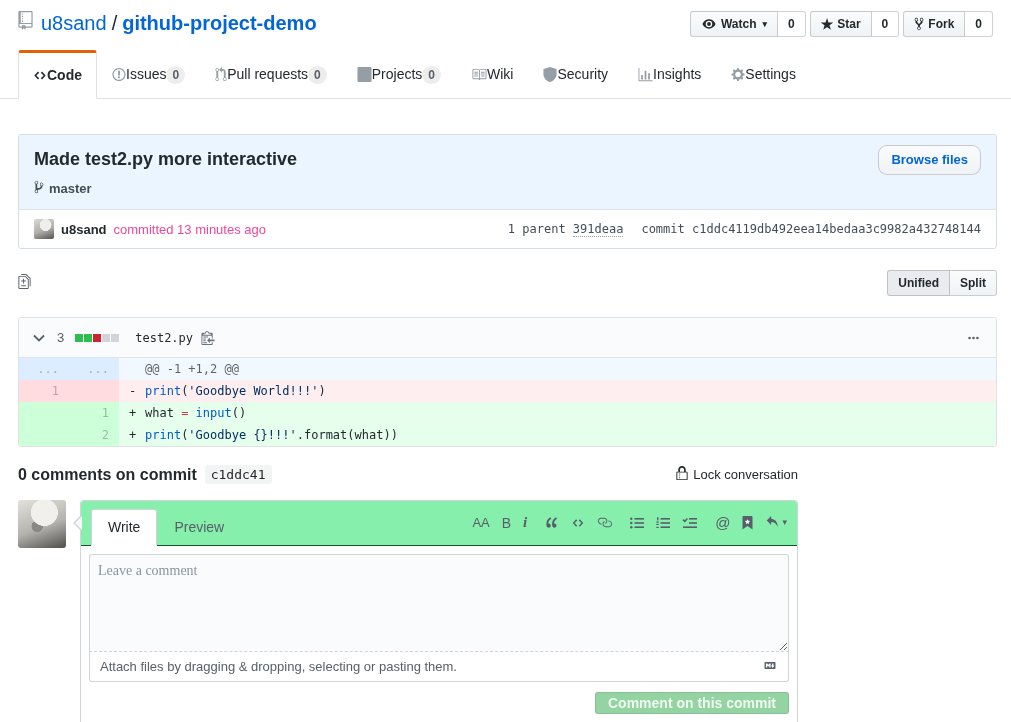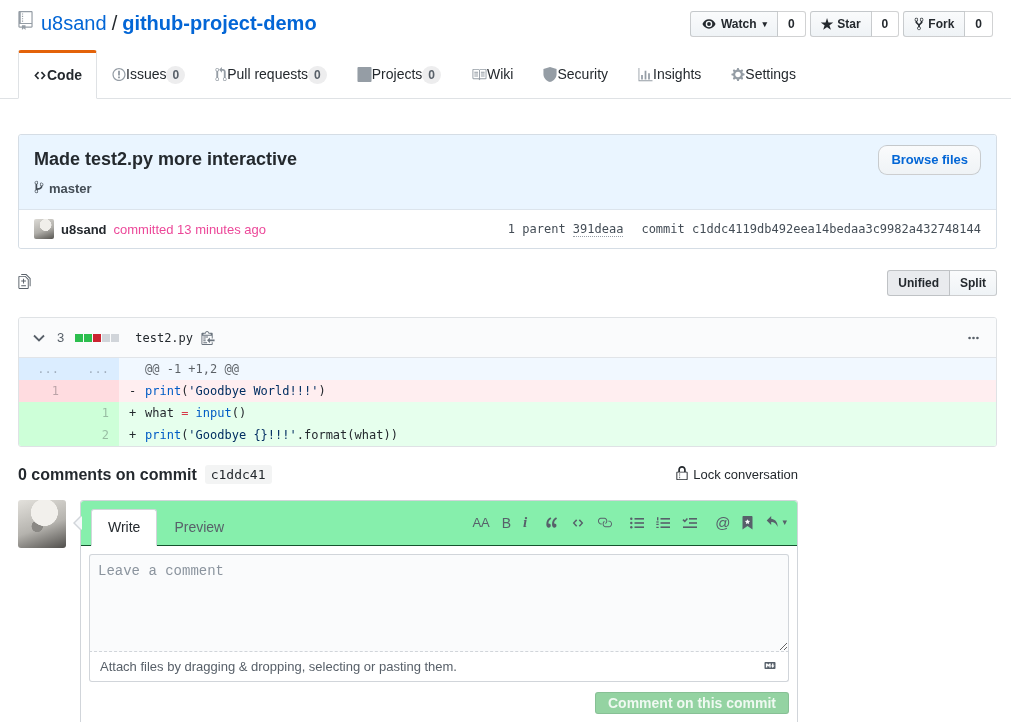--- a/index.html
+++ b/index.html
@@ -166,21 +166,21 @@
   .tgroup { display:flex; align-items:center; gap:12px; margin-left:18px; }
   .ticon { cursor:pointer; display:flex; align-items:center; line-height:1; color:#57606a; }
   .ticon-text { font-size:14px; font-weight:700; font-family:"Liberation Serif", serif; }
   .ticon-sans { font-size:13px; font-weight:400; }
   .ticon svg { display:block; }
 
   .bubble-body { padding:8px; }
   .comment-textarea {
     display:block; width:100%; height:98px; resize:vertical;
     background:#fafbfc; border:1px solid #d1d5da; border-bottom:1px dashed #d1d5da;
-    border-radius:3px 3px 0 0; padding:8px; font-family:Liberation Mono, monospace; font-size:14px; color:#24292e; outline:none;
+    border-radius:3px 3px 0 0; padding:8px; font-family:Liberation Serif, serif; font-size:14px; color:#24292e; outline:none;
   }
   .comment-textarea::placeholder { color:#8b949e; }
   .attach-row {
     border:1px solid #d1d5da; border-top:0; border-radius:0 0 3px 3px; background:#fff;
     padding:7px 10px; font-size:13px; color:#586069;
     display:flex; justify-content:space-between; align-items:center; cursor:pointer;
   }
   .attach-row svg { color:#57606a; }
   .composer-footer { display:flex; justify-content:flex-end; padding:10px 0 2px; }
   .btn-submit {

